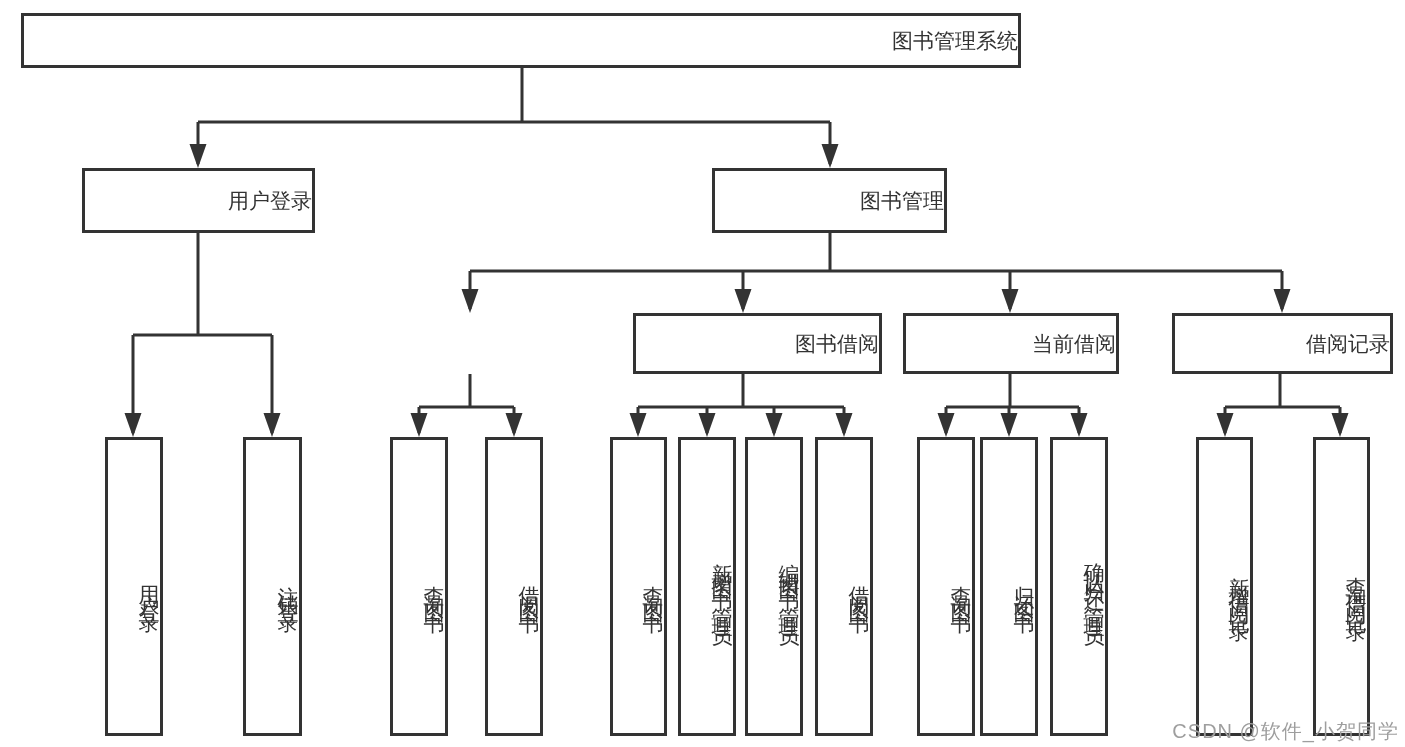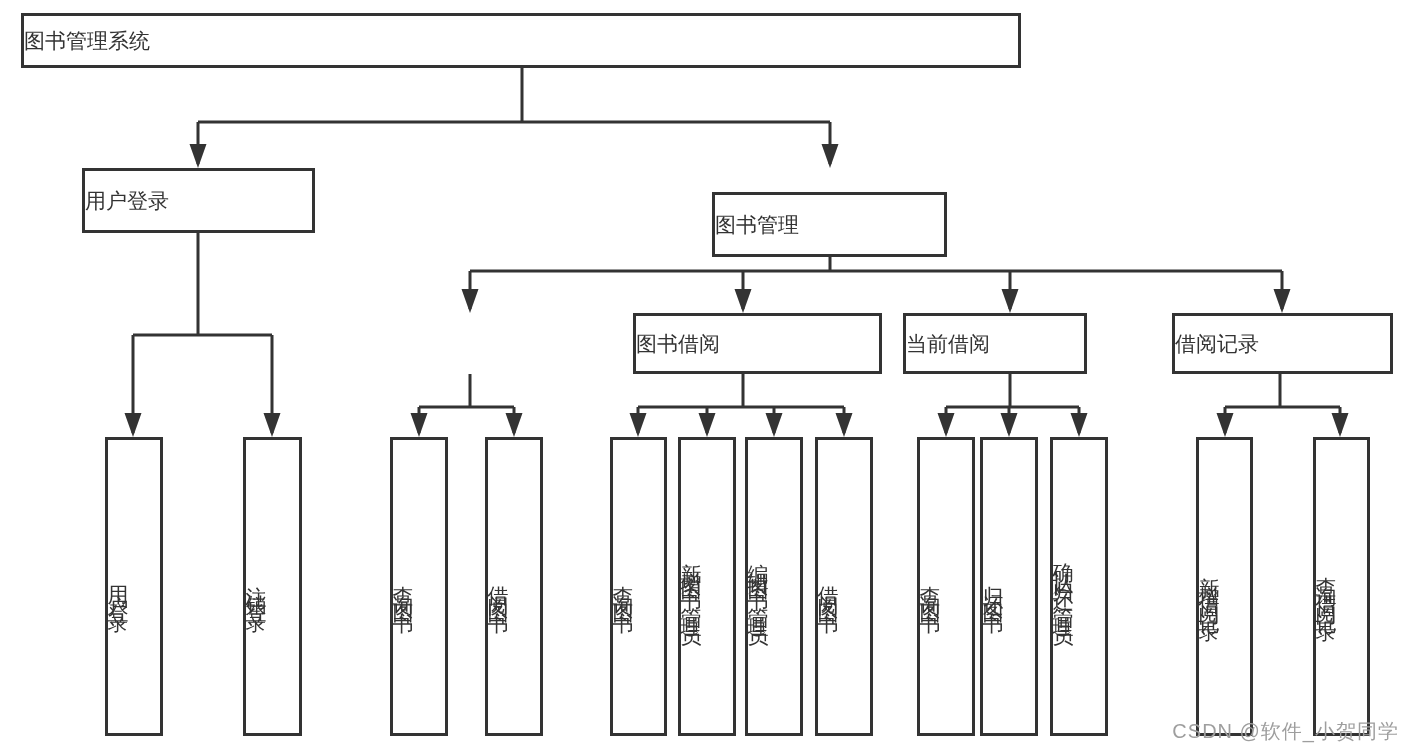--- a/index.html
+++ b/index.html
@@ -41,21 +41,21 @@
     fill: var(--line, #333333);
     stroke: none;
   }
   .node {
     position: absolute;
     box-sizing: border-box;
     background: var(--box-fill, #ffffff);
     border: 3px solid var(--box-border, #333333);
     display: flex;
     align-items: center;
-    justify-content: flex-start;
+    justify-content: flex-end;
     color: var(--text, #333333);
     z-index: 2;
   }
   .node .lbl {
     font-size: 21px;
     color: var(--text, #333333);
     white-space: nowrap;
   }
   .node.vert .lbl {
     writing-mode: vertical-rl;
@@ -130,28 +130,28 @@
     </g>
   </svg>
 
   <div class="node" style="left:21px; top:13px; width:1000px; height:55px;">
     <span class="lbl">图书管理系统</span>
   </div>
 
   <div class="node" style="left:82px; top:168px; width:233px; height:65px;">
     <span class="lbl">用户登录</span>
   </div>
-  <div class="node" style="left:712px; top:168px; width:235px; height:65px;margin-top:24px;">
+  <div class="node" style="left:712px; top:168px; width:235px; height:65px;">
     <span class="lbl">图书管理</span>
   </div>
 
   <div class="node" style="left:633px; top:313px; width:249px; height:61px;">
     <span class="lbl">图书借阅</span>
   </div>
-  <div class="node" style="left:903px; top:313px; width:184px; height:61px;">
+  <div class="node" style="left:903px; top:313px; width:216px; height:61px;">
     <span class="lbl">当前借阅</span>
   </div>
   <div class="node" style="left:1172px; top:313px; width:221px; height:61px;">
     <span class="lbl">借阅记录</span>
   </div>
 
   <div class="node vert" style="left:105px; top:437px; width:58px; height:299px;">
     <span class="lbl">用户登录</span>
   </div>
   <div class="node vert" style="left:243px; top:437px; width:59px; height:299px;">

